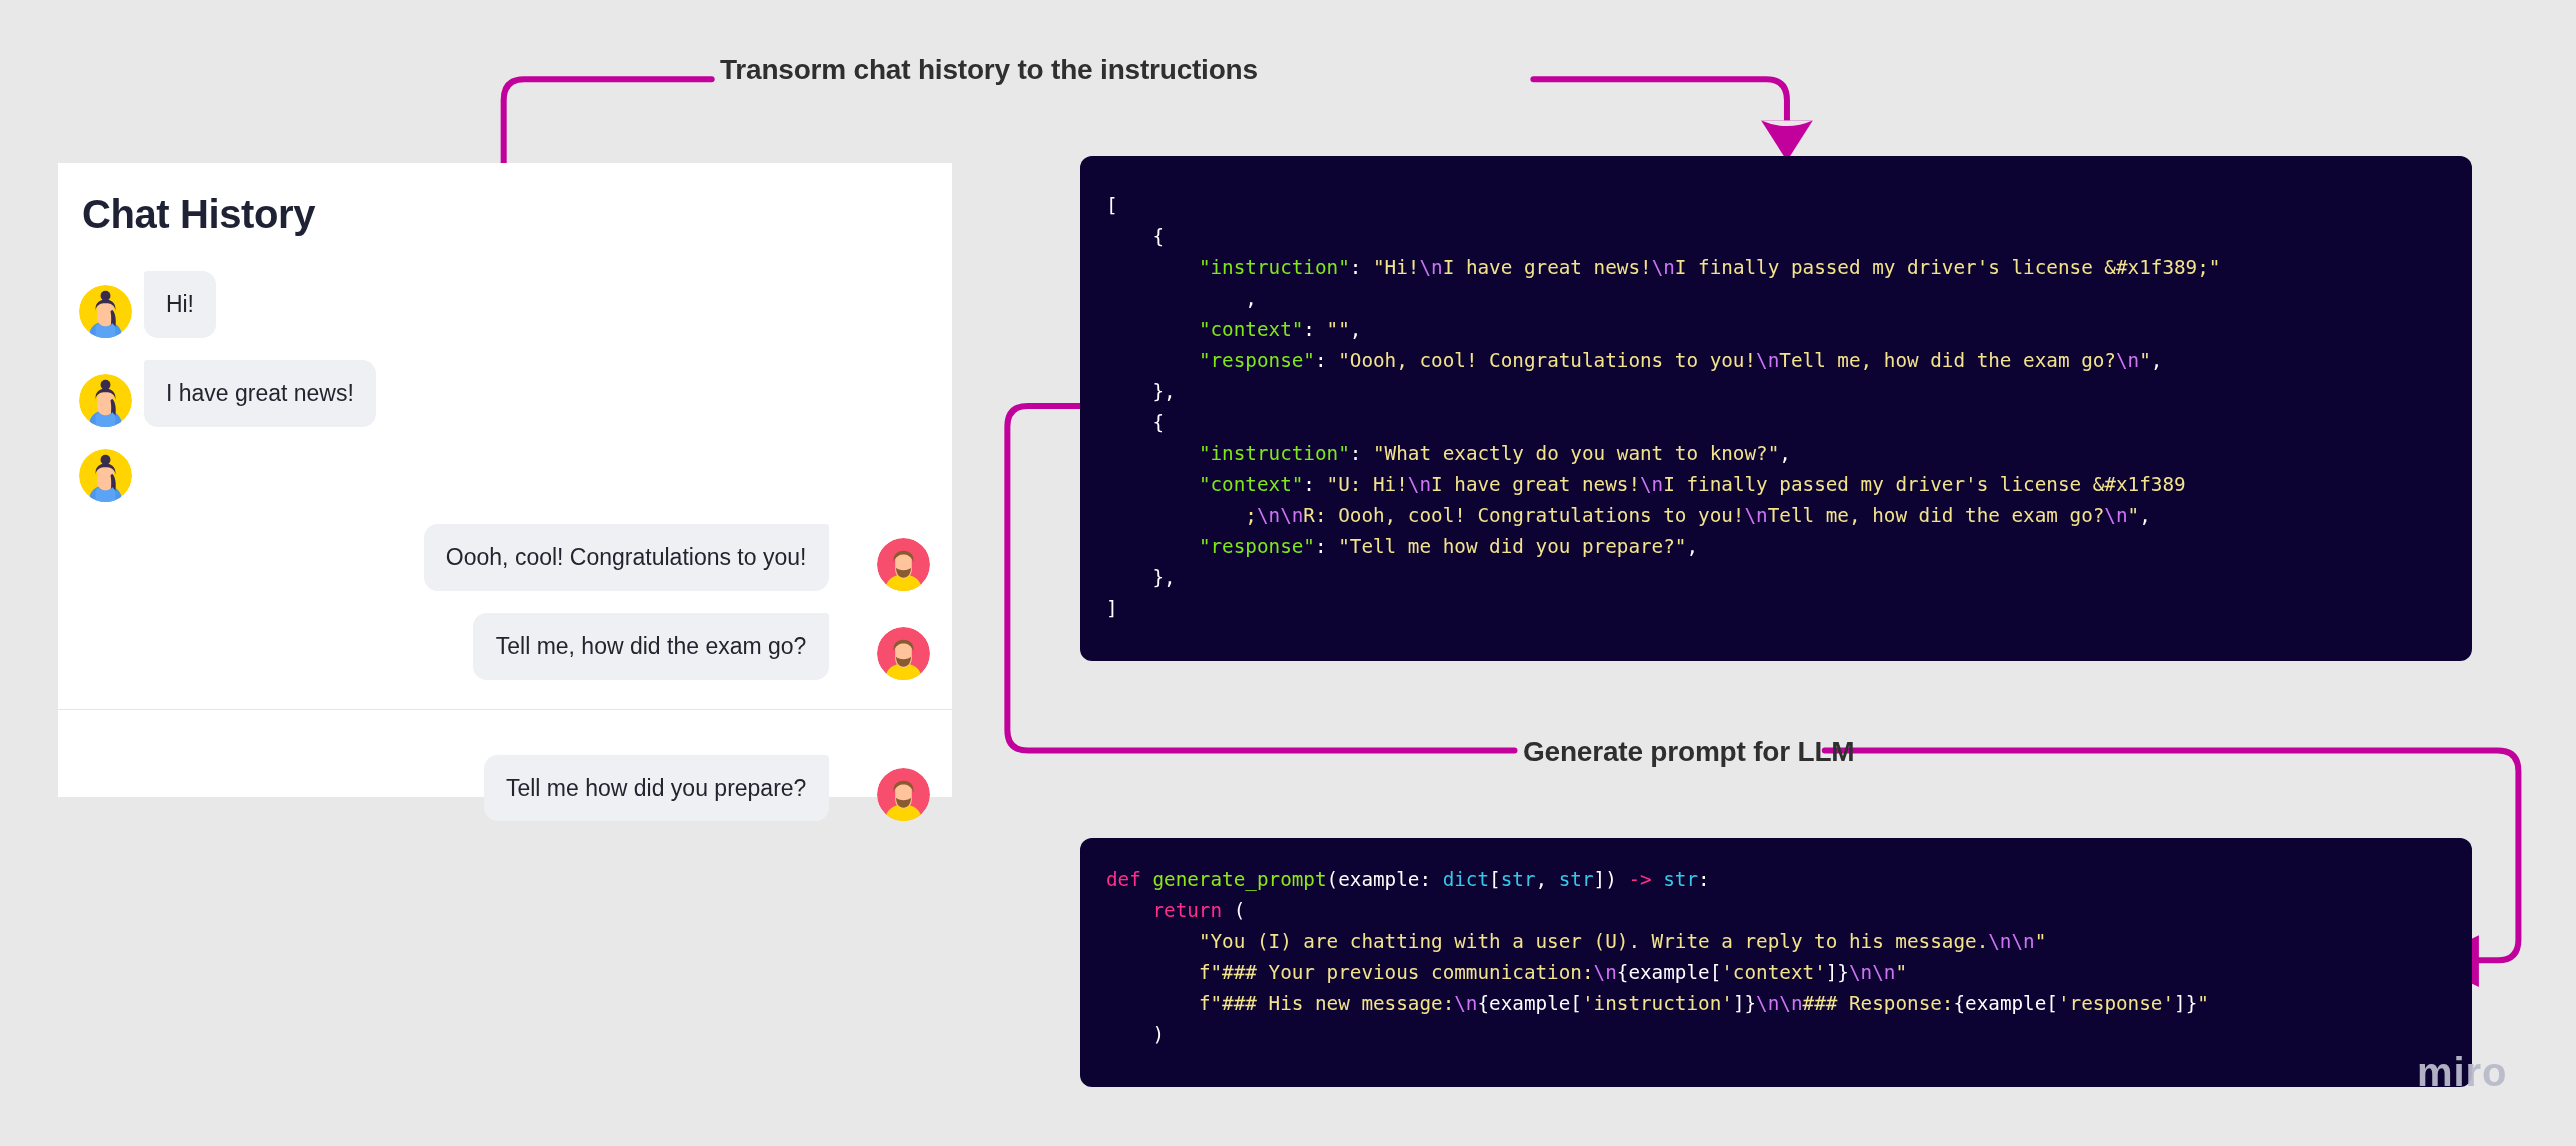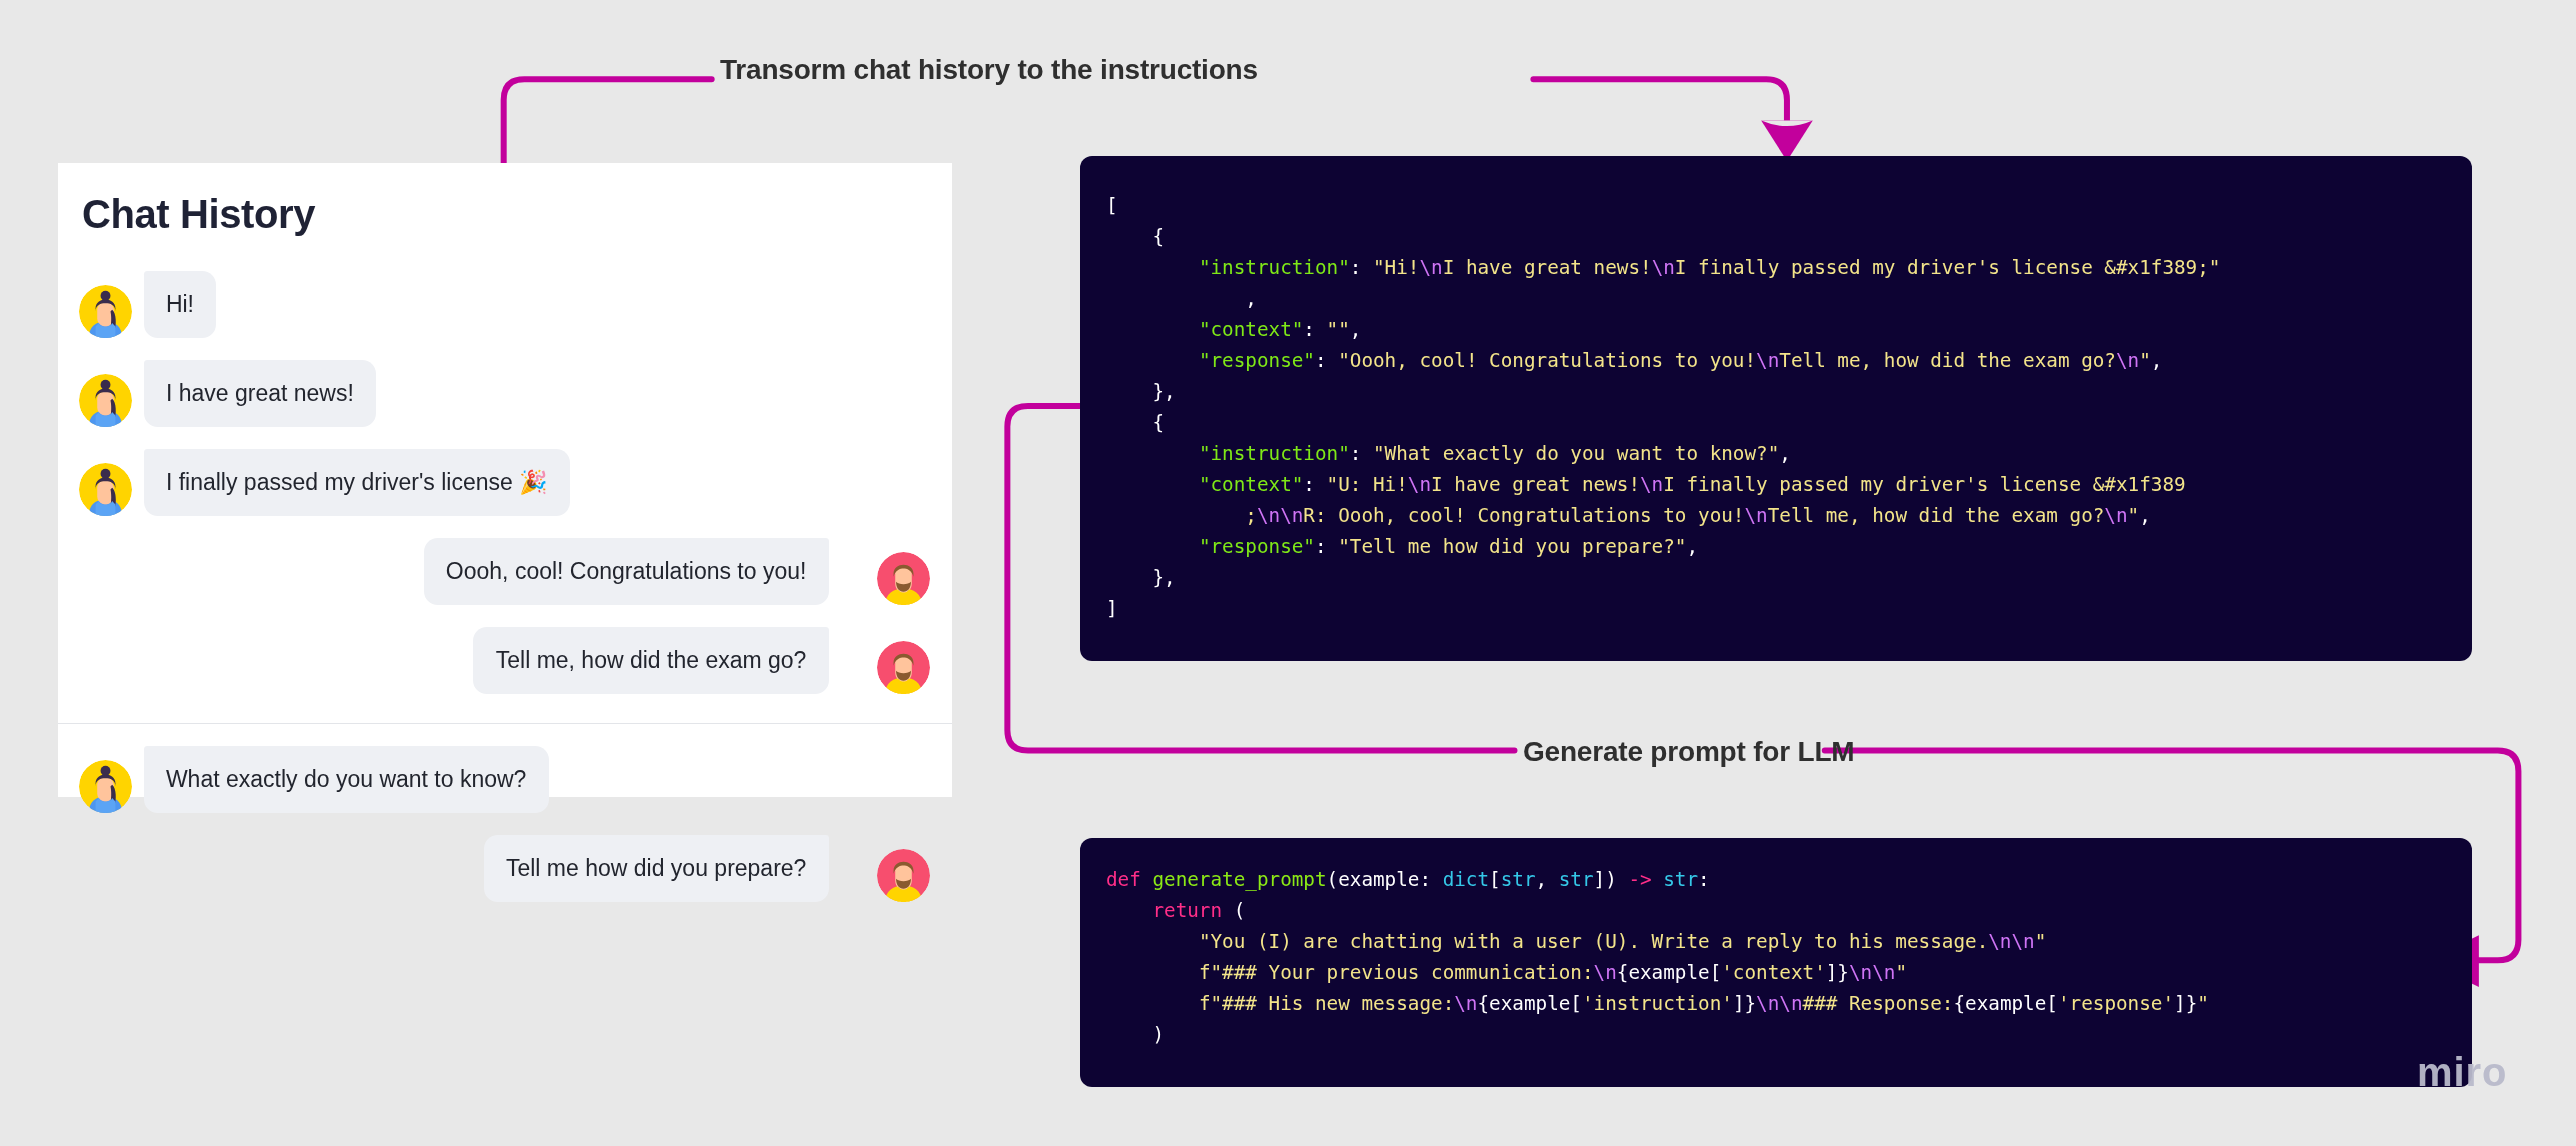--- a/index.html
+++ b/index.html
@@ -207,21 +207,20 @@
           <svg viewBox="0 0 64 64">
     <circle cx="32" cy="32" r="32" fill="#ffd400"></circle>
     <path d="M12 64 C12 50 20 44 32 44 C44 44 52 50 52 64 Z" fill="#4d96f0"></path>
     <path d="M22 30 C22 18 42 18 42 30 L42 40 C42 47 36 50 32 50 C28 50 22 47 22 40 Z" fill="#ffc49c"></path>
     <path d="M20 28 C20 14 44 14 44 28 L44 32 C44 24 38 22 32 22 C26 22 20 24 20 32 Z" fill="#3a2c4d"></path>
     <circle cx="32" cy="13" r="6" fill="#3a2c4d"></circle>
     <path d="M40 30 C45 34 46 48 42 58 L36 58 C40 48 39 36 38 32 Z" fill="#3a2c4d"></path>
     <path d="M24 46 C26 52 38 52 40 46 L44 50 L44 64 L20 64 L20 50 Z" fill="#5ba4f5"></path>
   </svg>
         </div>
-        <div class="bubble left">I finally passed my driver's license 🎉</div>
       </div>
       <div class="gap-sm"></div>
       <div class="msg-row right">
         <div class="bubble right">Oooh, cool! Congratulations to you!</div>
         <div class="avatar">
           <svg viewBox="0 0 64 64">
     <circle cx="32" cy="32" r="32" fill="#f74e6e"></circle>
     <path d="M10 64 C10 50 20 44 32 44 C44 44 54 50 54 64 Z" fill="#ffd400"></path>
     <path d="M22 26 C22 16 42 16 42 26 L42 38 C42 46 36 49 32 49 C28 49 22 46 22 38 Z" fill="#ffc49c"></path>
     <path d="M23 36 C23 44 27 48 32 48 C37 48 41 44 41 36 C38 40 26 40 23 36 Z" fill="#8a5a30"></path>
@@ -243,34 +242,20 @@
     <path d="M23 36 C23 44 27 48 32 48 C37 48 41 44 41 36 C38 40 26 40 23 36 Z" fill="#8a5a30"></path>
     <path d="M20 26 C20 12 44 12 44 26 L44 30 C42 22 36 20 32 20 C28 20 22 22 20 30 Z" fill="#8a5a30"></path>
     <path d="M26 47 L29 64 L26 64 L22 50 Z" fill="#fff3c4"></path>
     <path d="M38 47 L35 64 L38 64 L42 50 Z" fill="#fff3c4"></path>
     <path d="M26 46 L32 54 L38 46 L44 50 L44 64 L20 64 L20 50 Z" fill="#ffd400"></path>
   </svg>
         </div>
       </div>
       <div class="divider"></div>
       <div class="gap-sm"></div>
-      <div class="msg-row left">
-        <div class="avatar">
-          <svg viewBox="0 0 64 64">
-    <circle cx="32" cy="32" r="32" fill="#ffd400"></circle>
-    <path d="M12 64 C12 50 20 44 32 44 C44 44 52 50 52 64 Z" fill="#4d96f0"></path>
-    <path d="M22 30 C22 18 42 18 42 30 L42 40 C42 47 36 50 32 50 C28 50 22 47 22 40 Z" fill="#ffc49c"></path>
-    <path d="M20 28 C20 14 44 14 44 28 L44 32 C44 24 38 22 32 22 C26 22 20 24 20 32 Z" fill="#3a2c4d"></path>
-    <circle cx="32" cy="13" r="6" fill="#3a2c4d"></circle>
-    <path d="M40 30 C45 34 46 48 42 58 L36 58 C40 48 39 36 38 32 Z" fill="#3a2c4d"></path>
-    <path d="M24 46 C26 52 38 52 40 46 L44 50 L44 64 L20 64 L20 50 Z" fill="#5ba4f5"></path>
-  </svg>
-        </div>
-        <div class="bubble left">What exactly do you want to know?</div>
-      </div>
       <div class="gap-sm"></div>
       <div class="msg-row right">
         <div class="bubble right">Tell me how did you prepare?</div>
         <div class="avatar">
           <svg viewBox="0 0 64 64">
     <circle cx="32" cy="32" r="32" fill="#f74e6e"></circle>
     <path d="M10 64 C10 50 20 44 32 44 C44 44 54 50 54 64 Z" fill="#ffd400"></path>
     <path d="M22 26 C22 16 42 16 42 26 L42 38 C42 46 36 49 32 49 C28 49 22 46 22 38 Z" fill="#ffc49c"></path>
     <path d="M23 36 C23 44 27 48 32 48 C37 48 41 44 41 36 C38 40 26 40 23 36 Z" fill="#8a5a30"></path>
     <path d="M20 26 C20 12 44 12 44 26 L44 30 C42 22 36 20 32 20 C28 20 22 22 20 30 Z" fill="#8a5a30"></path>

